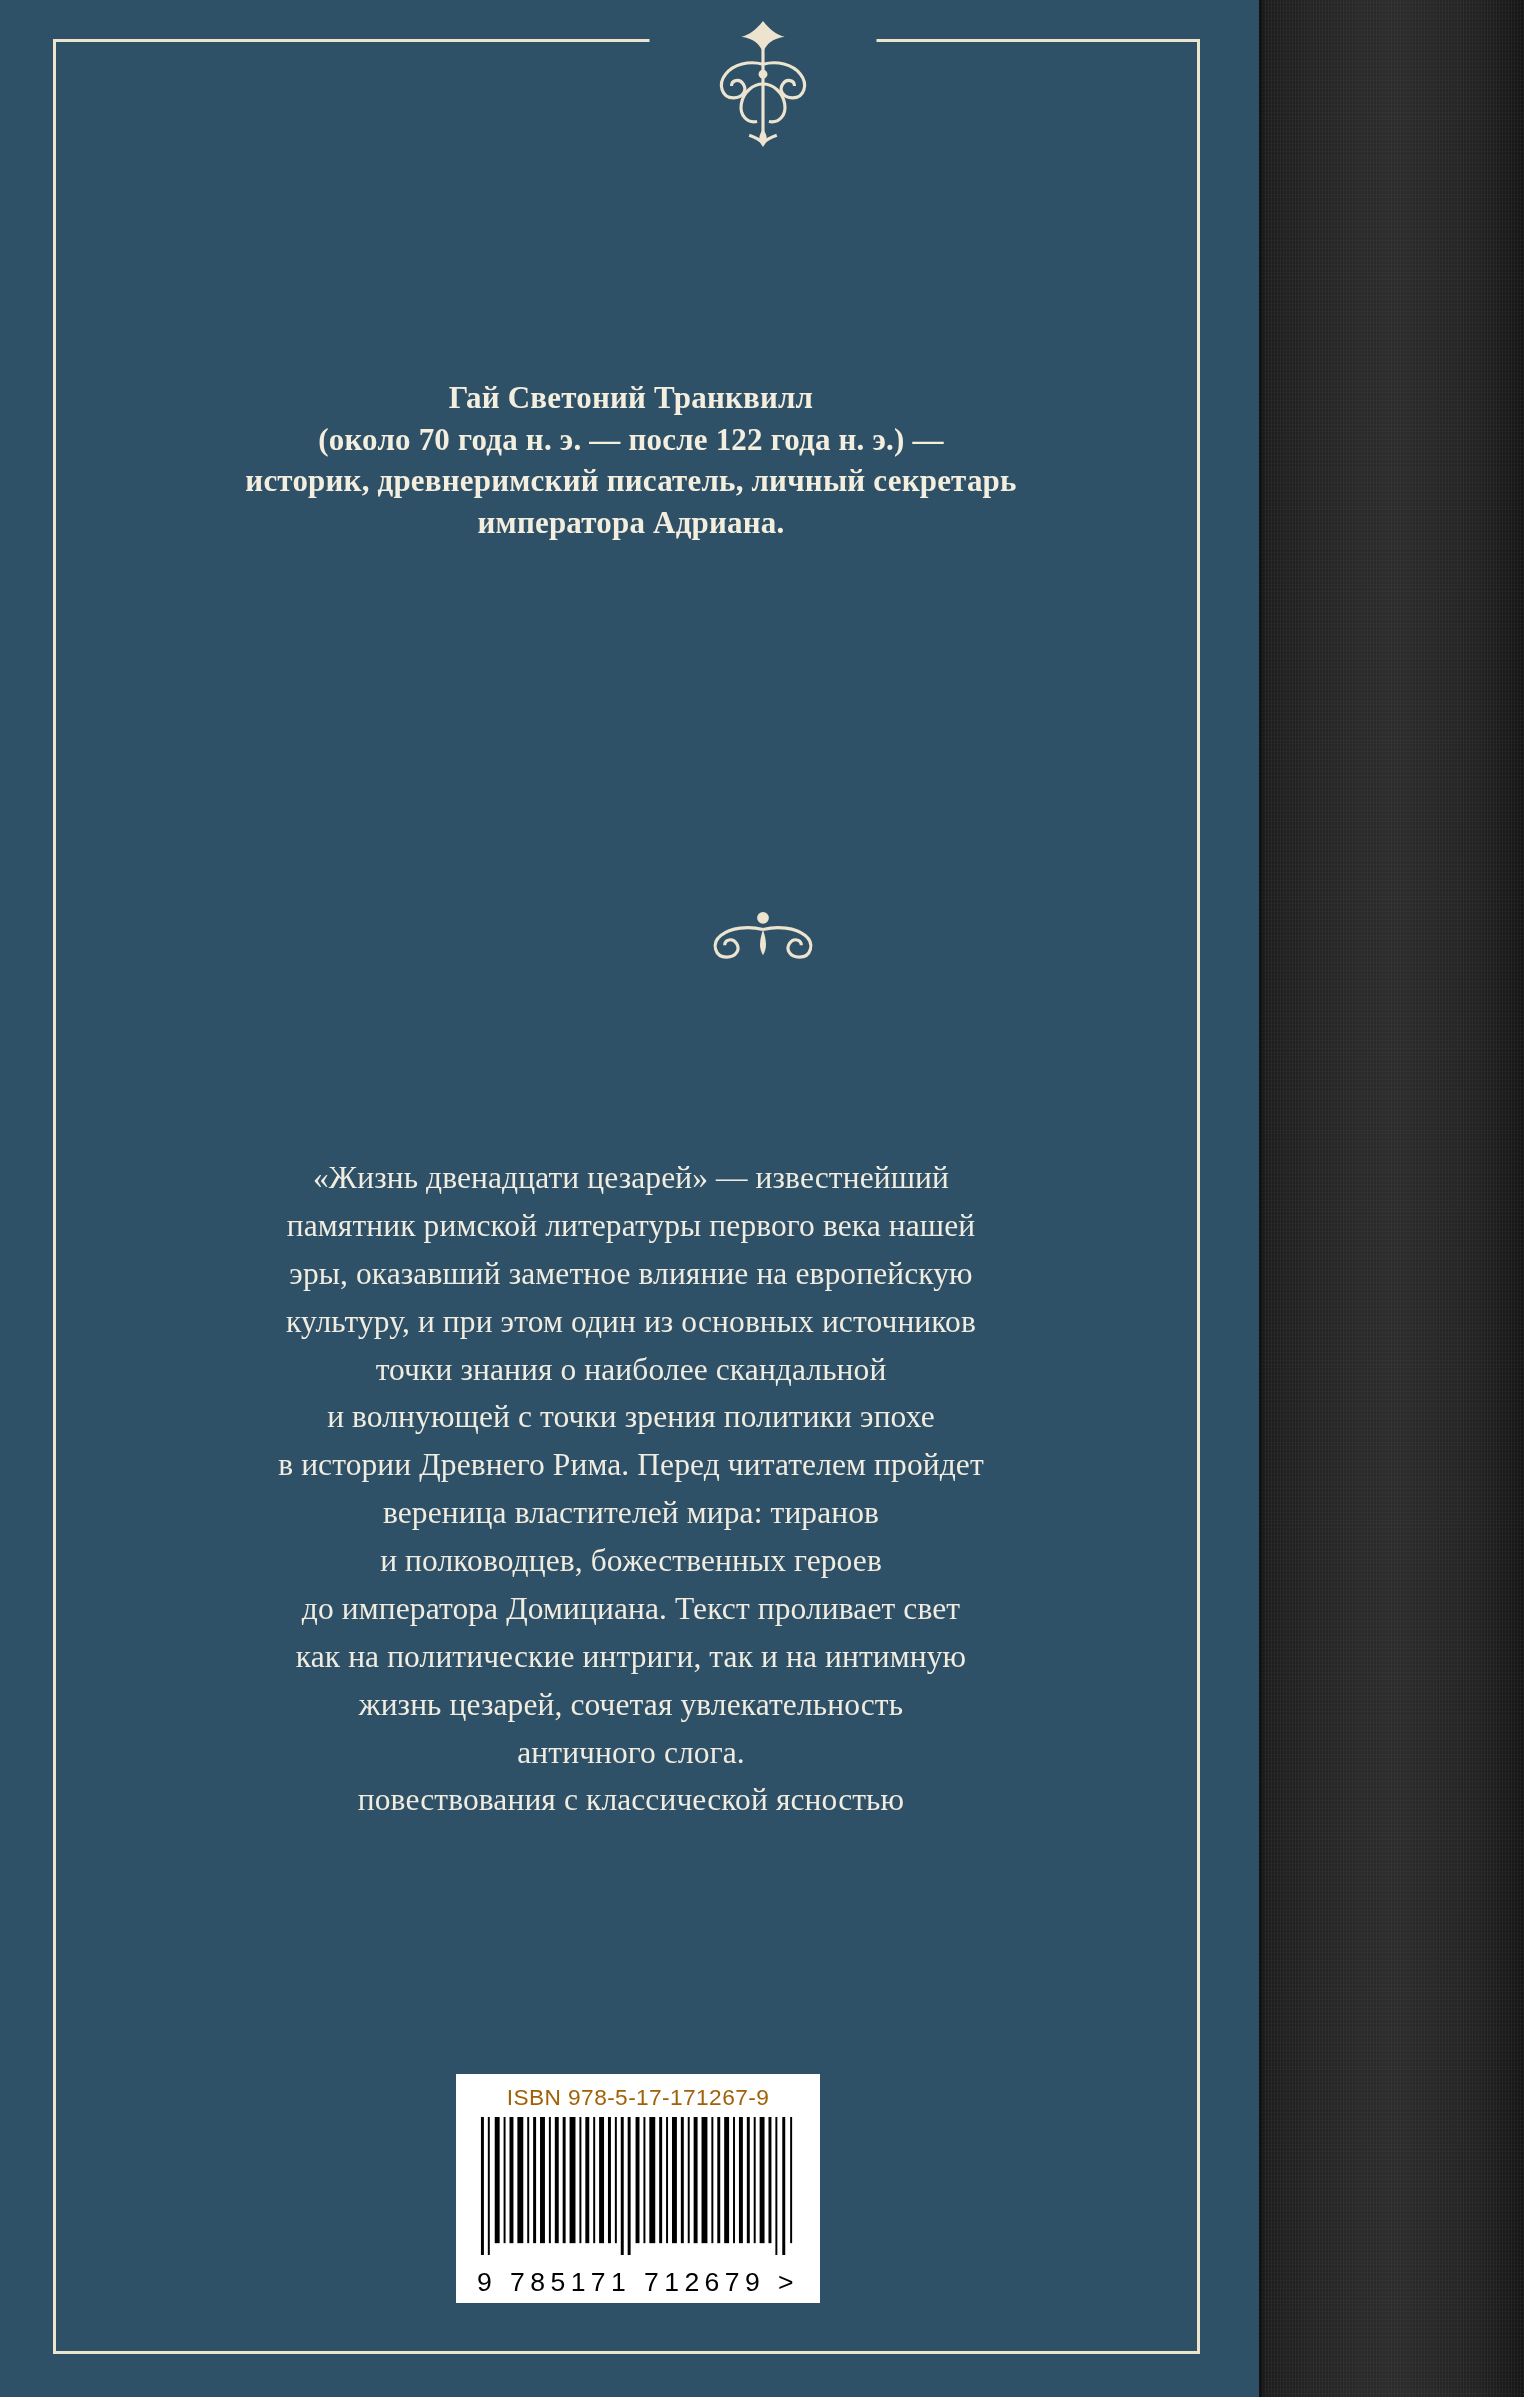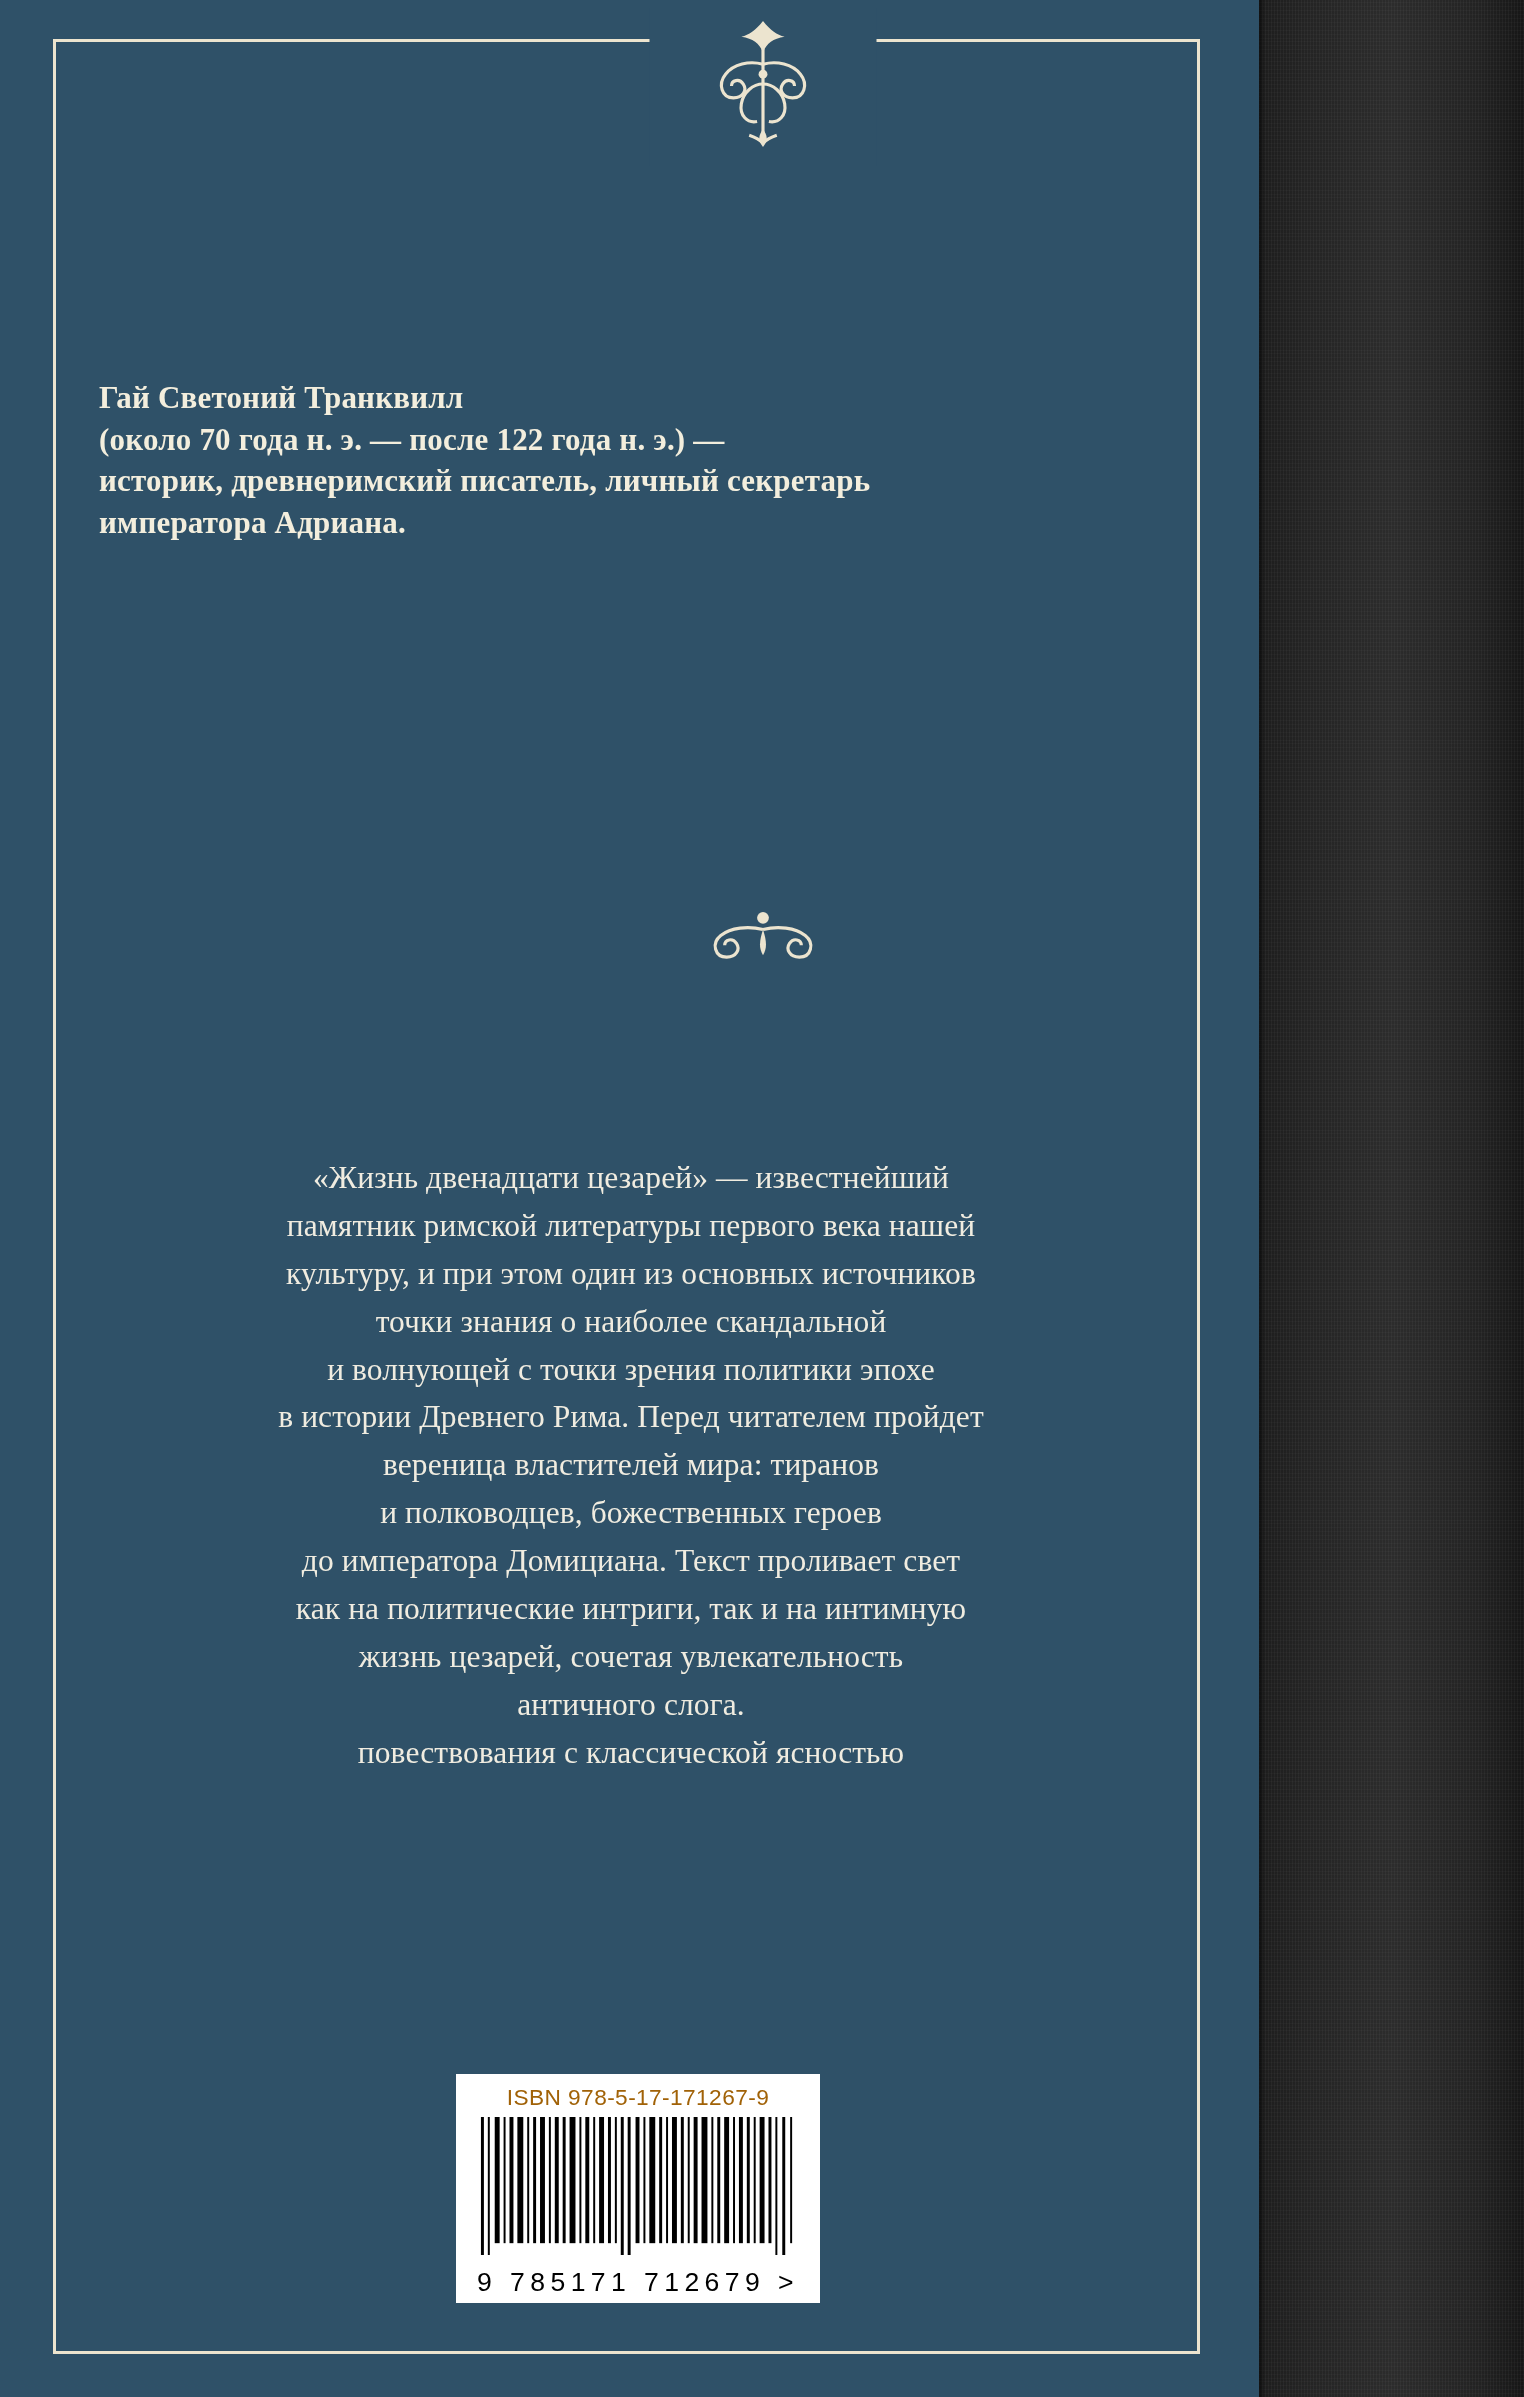--- a/index.html
+++ b/index.html
@@ -80,21 +80,21 @@
     height: 89px;
     display: flex;
     align-items: center;
     justify-content: center;
   }
   .author-block {
     position: absolute;
     left: 99px;
     top: 377px;
     width: 1064px;
-    text-align: left;
+    text-align: center;
     color: #f3eedd;
     font-weight: bold;
     font-size: 31px;
     line-height: 1.34;
     letter-spacing: 0.2px;
   }
   .author-block .ln {
     display: block;
     white-space: nowrap;
   }
@@ -186,20 +186,21 @@
       <circle cx="85" cy="22" r="6" fill="#ece4cf" stroke="none"></circle>
       <path d="M85 34 C70 30 52 32 42 40 C32 48 36 62 48 62 C58 62 62 54 58 48 C54 42 46 44 46 50"></path>
       <path d="M85 34 C100 30 118 32 128 40 C138 48 134 62 122 62 C112 62 108 54 112 48 C116 42 124 44 124 50"></path>
       <path d="M85 34 C82 44 80 52 85 60 C90 52 88 44 85 34 Z" fill="#ece4cf" stroke="none"></path>
     </svg>
   </div>
 
   <div class="annotation">
     <span class="ln">«Жизнь двенадцати цезарей»  —  известнейший</span>
     <span class="ln">памятник римской литературы первого века нашей</span>
+    <span class="ln">эры, оказавший заметное влияние на европейскую</span>
     <span class="ln">культуру, и при этом один из основных источников</span>
     <span class="ln">точки знания о наиболее скандальной</span>
     <span class="ln">и волнующей с точки зрения политики эпохе</span>
     <span class="ln">в истории Древнего Рима. Перед читателем пройдет</span>
     <span class="ln">вереница властителей мира: тиранов</span>
     <span class="ln">и полководцев, божественных героев</span>
     <span class="ln">до императора Домициана. Текст проливает свет</span>
     <span class="ln">как на политические интриги, так и на интимную</span>
     <span class="ln">жизнь цезарей, сочетая увлекательность</span>
     <span class="ln">античного слога.</span>

